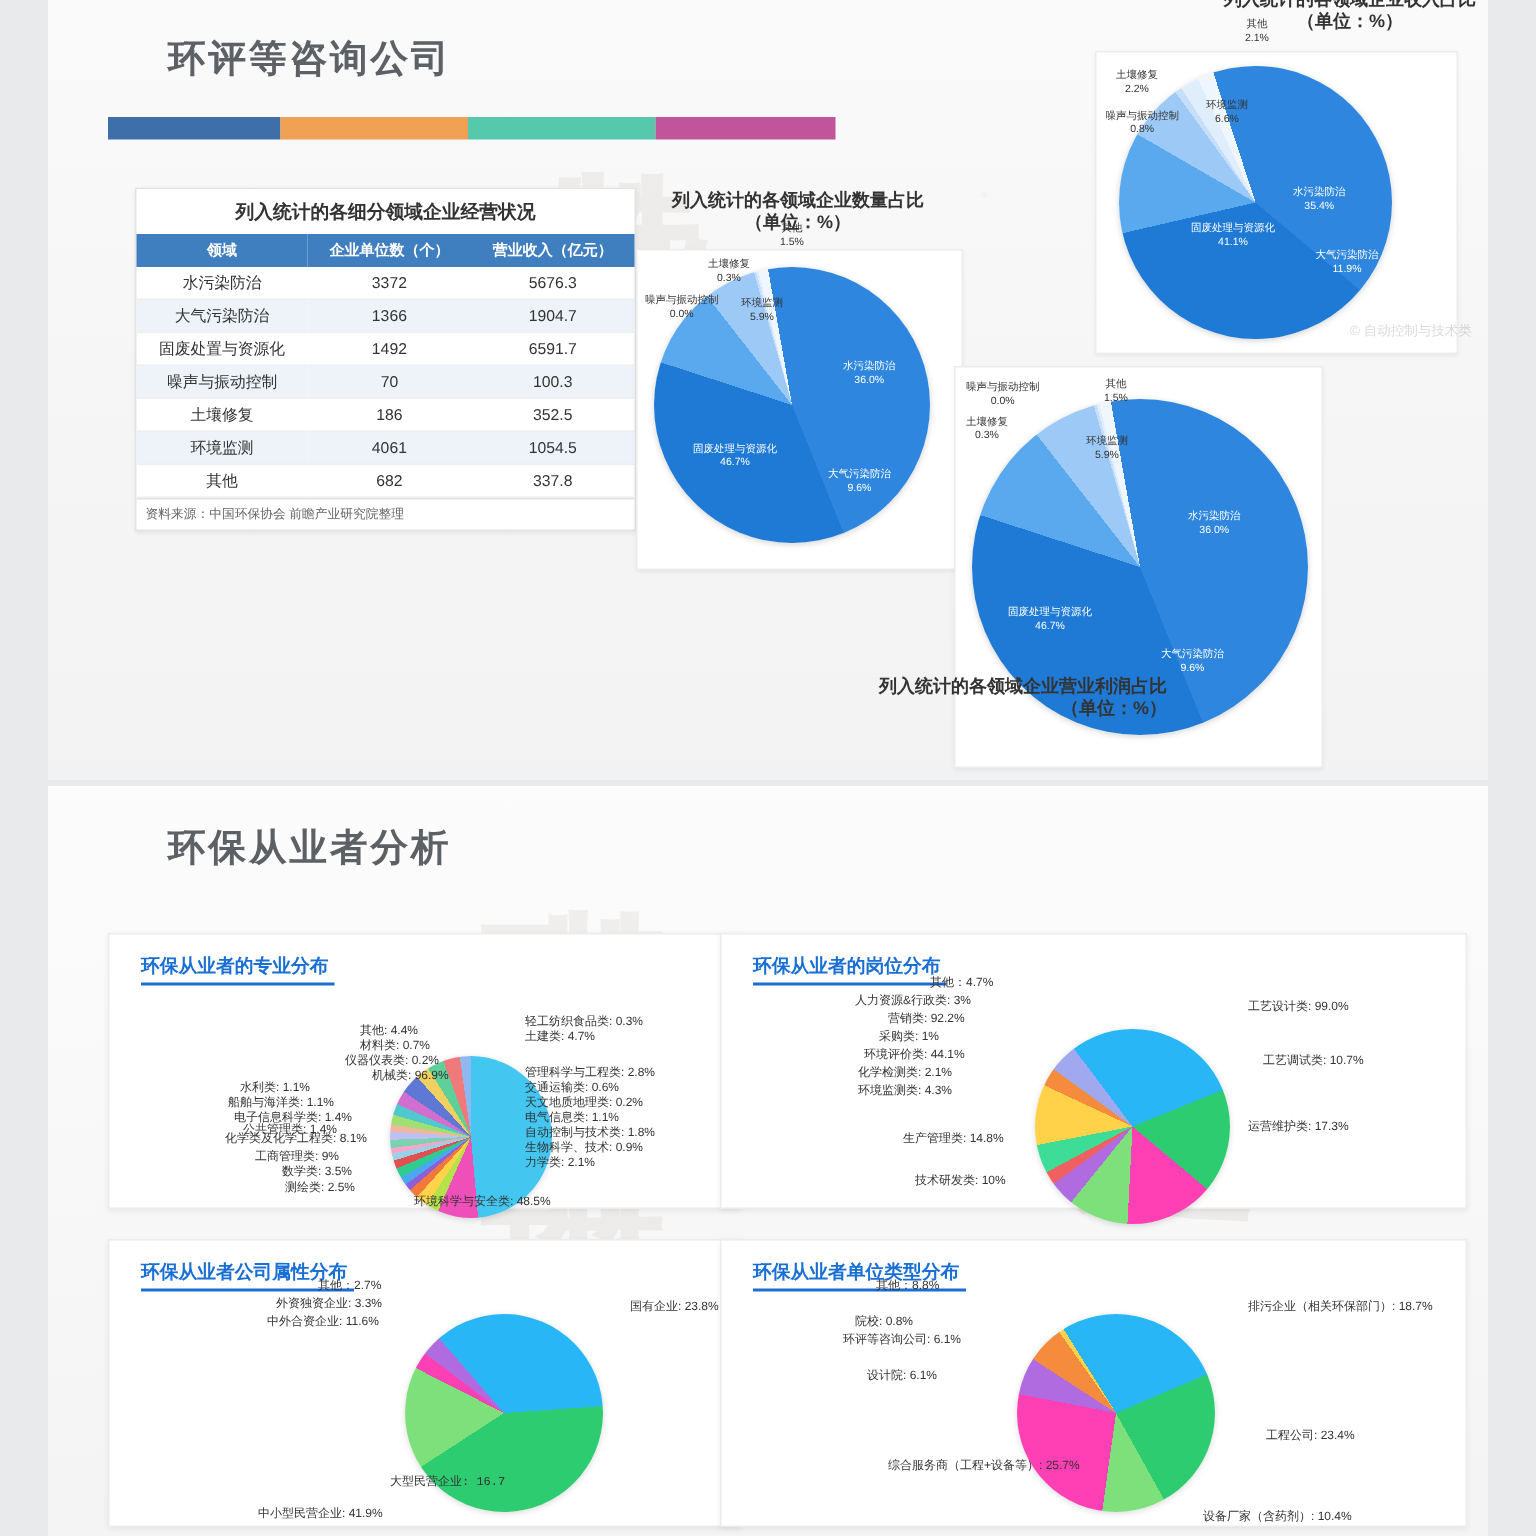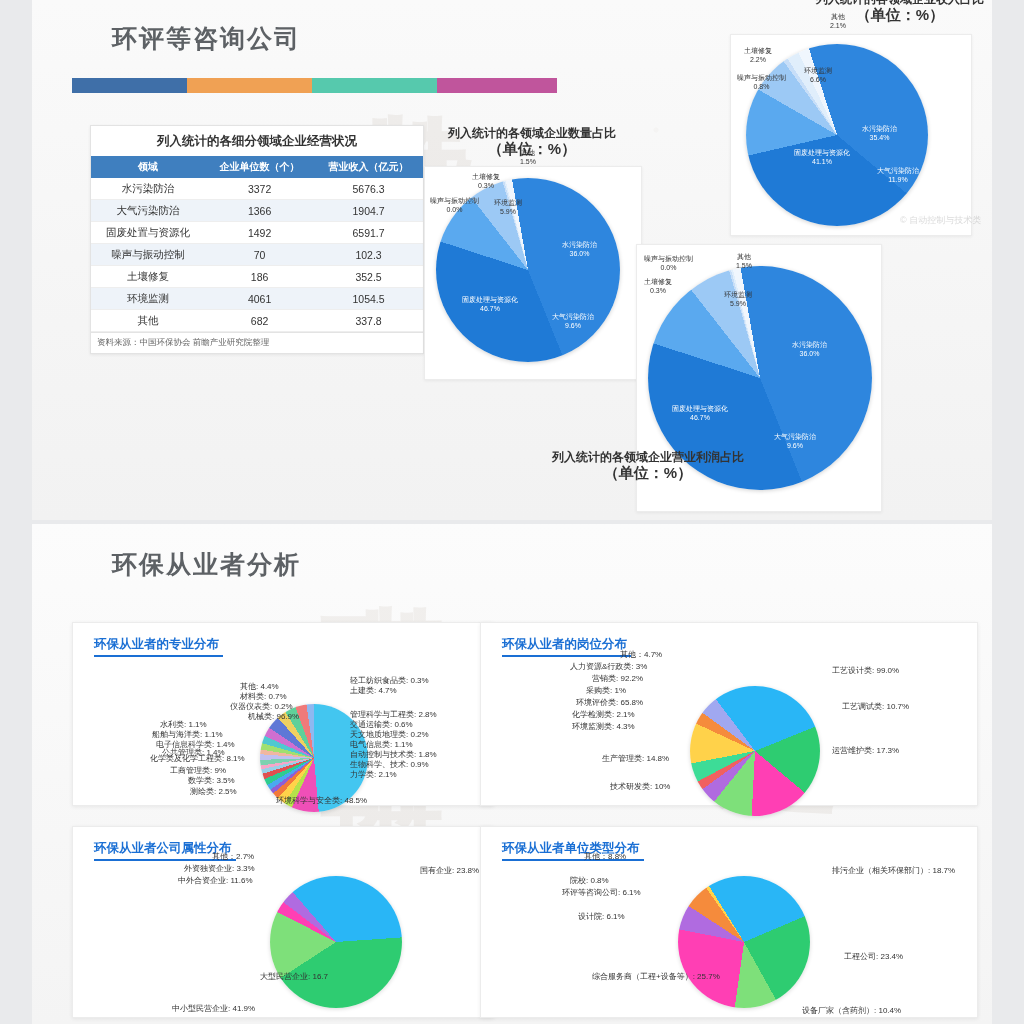--- a/index.html
+++ b/index.html
@@ -42,21 +42,21 @@
   table{border-collapse:collapse;width:100%;font-size:10.5px;color:#333;}
   th{background:#3f7fbf;color:#fff;font-weight:bold;padding:4px 2px;text-align:center;font-size:10px;}
   td{padding:3.5px 2px;text-align:center;border-bottom:1px solid #eee;}
   tr.alt td{background:#eef3f9;}
   tr.total td{font-weight:bold;}
   .src{font-size:8.5px;color:#666;padding:4px 6px;border-top:1px solid #e3e3e3;}
 
   
   .panel{position:absolute;background:#fff;border:1px solid #ececec;box-shadow:0 1px 3px rgba(0,0,0,.06);}
   .ptitle{position:absolute;text-align:center;font-size:12px;color:#333;font-weight:bold;line-height:15px;}
-  .ptitle small{font-weight:bold;font-size:15px;}
+  .ptitle small{font-weight:bold;font-size:12px;}
   .pie{position:absolute;border-radius:50%;}
   .lbl{position:absolute;font-size:7px;color:#333;line-height:9px;white-space:nowrap;}
   .lbl.w{color:#fff;}
   .lbl.c{text-align:center;}
   .wmk{position:absolute;font-size:9px;color:rgba(150,150,150,.35);}
 
   
   .card{position:absolute;background:#fff;border:1px solid #ececec;box-shadow:0 1px 4px rgba(0,0,0,.07);}
   .cardttl{position:absolute;font-size:12.5px;font-weight:bold;color:#1a6fd4;}
   .cardttl:after{content:"";position:absolute;left:0;right:-4px;bottom:-4px;height:2px;background:#1a6fd4;}
@@ -99,21 +99,21 @@
             <td>1904.7</td>
           </tr>
         <tr>
             <td>固废处置与资源化</td>
             <td>1492</td>
             <td>6591.7</td>
           </tr>
         <tr class="alt">
             <td>噪声与振动控制</td>
             <td>70</td>
-            <td>102.3</td>
+            <td>100.3</td>
           </tr>
         <tr>
             <td>土壤修复</td>
             <td>186</td>
             <td>352.5</td>
           </tr>
         <tr class="alt">
             <td>环境监测</td>
             <td>4061</td>
             <td>1054.5</td>
@@ -186,21 +186,21 @@
         #e0eefb 355deg 356deg,
         #f0f6fd 356deg 360deg);
       box-shadow:0 1px 4px rgba(0,0,0,.18);"></div>
   <div class="lbl w c" style="left:760px;top:340px;">水污染防治<br>36.0%</div>
   <div class="lbl w c" style="left:640px;top:404px;">固废处理与资源化<br>46.7%</div>
   <div class="lbl w c" style="left:742px;top:432px;">大气污染防治<br>9.6%</div>
   <div class="lbl c" style="left:692px;top:290px;">环境监测<br>5.9%</div>
   <div class="lbl c" style="left:612px;top:254px;">噪声与振动控制<br>0.0%</div>
   <div class="lbl c" style="left:612px;top:277px;">土壤修复<br>0.3%</div>
   <div class="lbl c" style="left:704px;top:252px;">其他<br>1.5%</div>
-  <div class="ptitle" style="left:486px;top:450px;width:260px;">
+  <div class="ptitle" style="left:486px;top:450px;width:260px;text-align:right;">
     <div>列入统计的各领域企业营业利润占比</div>
     <small>（单位：%）</small>
   </div>
 </div>
 
 <div class="slide" id="slide2">
   <div class="wm"></div>
   <div class="wm-char" style="left:290px;top:60px;font-size:130px;">瓒</div>
   <div class="wm-char" style="left:290px;top:250px;font-size:130px;">瓒</div>
   <div class="wm-char" style="left:680px;top:140px;font-size:130px;">之</div>
@@ -274,39 +274,39 @@
         #a0a8f0 306deg 323deg,
         #29b6f6 323deg 360deg);
       box-shadow:0 1px 4px rgba(0,0,0,.15);"></div>
   <div class="cl" style="left:800px;top:142px;">工艺设计类: 99.0%</div>
   <div class="cl" style="left:810px;top:178px;">工艺调试类: 10.7%</div>
   <div class="cl" style="left:800px;top:222px;">运营维护类: 17.3%</div>
   <div class="cl" style="left:578px;top:258px;">技术研发类: 10%</div>
   <div class="cl" style="left:570px;top:230px;">生产管理类: 14.8%</div>
   <div class="cl" style="left:540px;top:198px;">环境监测类: 4.3%</div>
   <div class="cl" style="left:540px;top:186px;">化学检测类: 2.1%</div>
-  <div class="cl" style="left:544px;top:174px;">环境评价类: 65.8%</div>
+  <div class="cl" style="left:544px;top:174px;">环境评价类: 44.1%</div>
   <div class="cl" style="left:554px;top:162px;">采购类: 1%</div>
   <div class="cl" style="left:560px;top:150px;">营销类: 92.2%</div>
   <div class="cl" style="left:538px;top:138px;">人力资源&amp;行政类: 3%</div>
   <div class="cl" style="left:588px;top:126px;">其他：4.7%</div>
 
   <div class="card" style="left:40px;top:302px;width:420px;height:190px;"></div>
   <div class="cardttl" style="left:62px;top:316px;">环保从业者公司属性分布</div>
   <div class="pie" style="left:238px;top:352px;width:132px;height:132px;
       background:conic-gradient(from 0deg,
         #29b6f6 0 86deg,
         #2ecc71 86deg 237deg,
         #7ee07a 237deg 297deg,
         #ff3fb4 297deg 307deg,
         #b06be0 307deg 319deg,
         #29b6f6 319deg 360deg);
       box-shadow:0 1px 4px rgba(0,0,0,.15);"></div>
   <div class="cl" style="left:140px;top:480px;">中小型民营企业: 41.9%</div>
-  <div class="cl" style="left:228px;top:448px;">大型民营企业: 16.7</div>
+  <div class="cl" style="left:228px;top:460px;font-family:Liberation Mono, monospace;">大型民营企业: 16.7</div>
   <div class="cl" style="left:388px;top:342px;">国有企业: 23.8%</div>
   <div class="cl" style="left:146px;top:352px;">中外合资企业: 11.6%</div>
   <div class="cl" style="left:152px;top:340px;">外资独资企业: 3.3%</div>
   <div class="cl" style="left:180px;top:328px;">其他：2.7%</div>
 
   <div class="card" style="left:448px;top:302px;width:496px;height:190px;"></div>
   <div class="cardttl" style="left:470px;top:316px;">环保从业者单位类型分布</div>
   <div class="pie" style="left:646px;top:352px;width:132px;height:132px;
       background:conic-gradient(from 0deg,
         #29b6f6 0 67deg,

